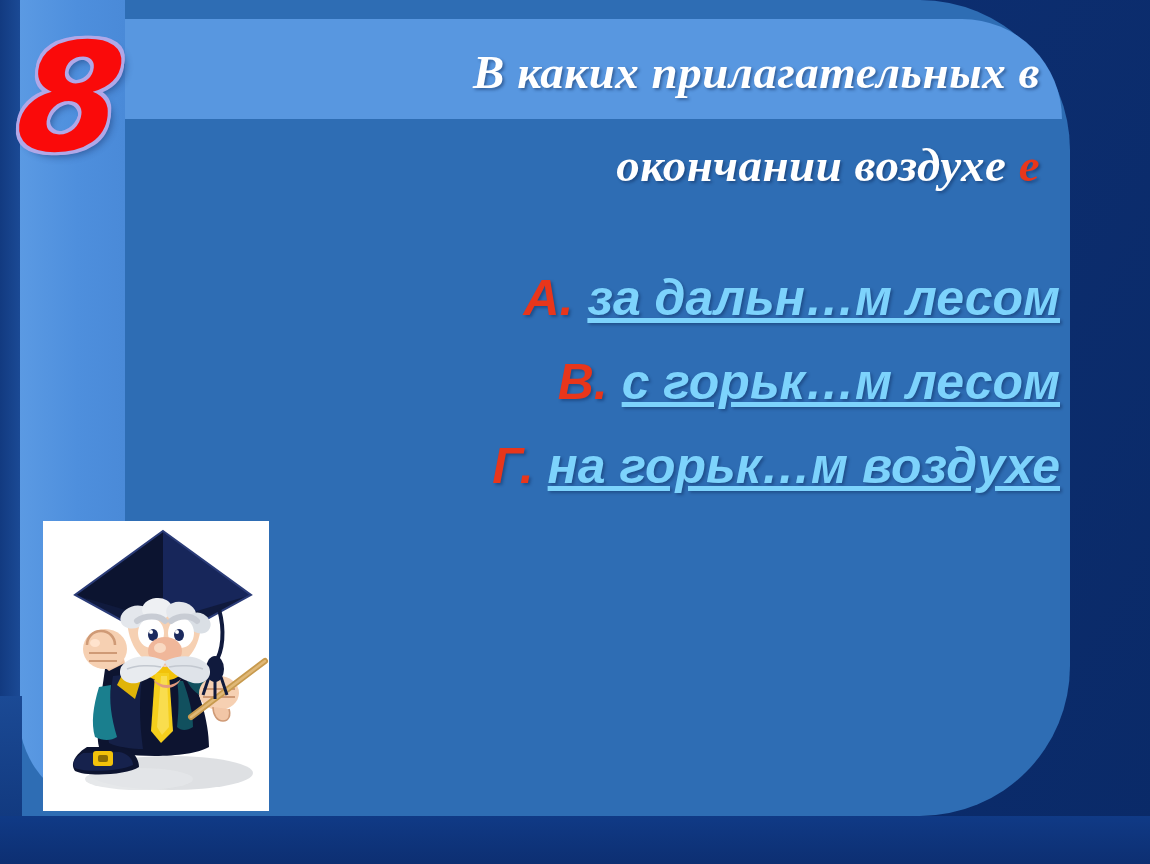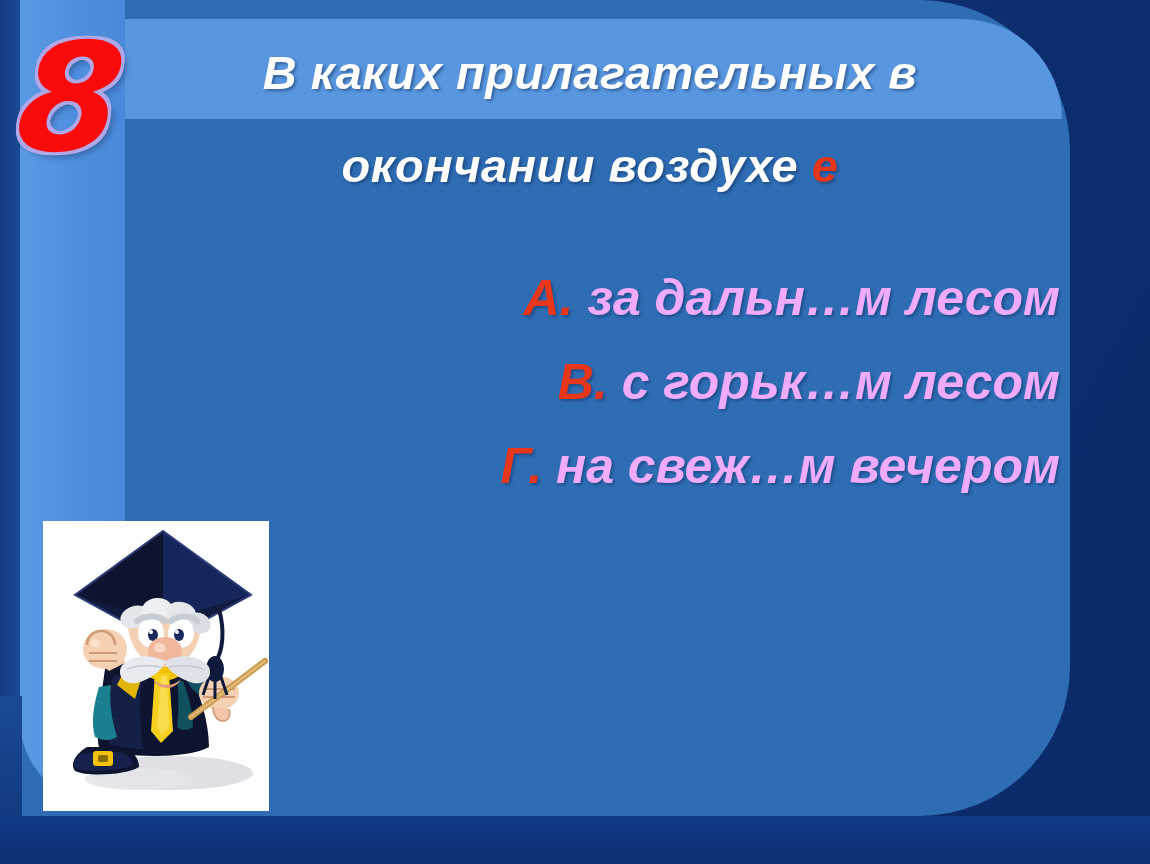--- a/index.html
+++ b/index.html
@@ -98,21 +98,22 @@
     transform:skewX(-6deg);
     user-select:none;
   }
 
   
   .title-wrap {
     position:absolute;
     left:140px; top:26px;
     width:900px;
     z-index:6;
-    text-align:center;
+    text-align:right;
+    font-family:Liberation Serif, serif;
   }
   .title-line {
     color:#ffffff;
     font-weight:bold;
     font-style:italic;
     font-size:47px;
     line-height:93px;
     letter-spacing:.5px;
     white-space:nowrap;
     text-shadow:2px 2px 3px rgba(10,35,80,.45);
@@ -132,21 +133,21 @@
   }
   .option {
     font-size:50px;
     font-weight:bold;
     font-style:italic;
     line-height:84px;
     white-space:nowrap;
     text-shadow:2px 2px 3px rgba(10,35,80,.40);
   }
   .option .opt-letter { color:#e8361b; }
-  .option .opt-text   { color:#f0abfc; }
+  .option .opt-text   { color:#7dd3fc;text-decoration:underline; }
 
   
   .picture-frame {
     position:absolute;
     left:43px; top:521px;
     width:226px; height:290px;
     background:#ffffff;
     z-index:8;
     overflow:hidden;
   }
@@ -186,21 +187,21 @@
     </div>
 
 
     <div class="option">
       <span class="opt-letter">В.</span>
       <span class="opt-text">с горьк…м лесом</span>
     </div>
 
     <div class="option">
       <span class="opt-letter">Г.</span>
-      <span class="opt-text">на свеж…м вечером</span>
+      <span class="opt-text">на горьк…м воздухе</span>
     </div>
 
   </div>
 
   <div class="picture-frame">
     <svg viewBox="0 0 226 290" xmlns="http://www.w3.org/2000/svg">
       <rect x="0" y="0" width="226" height="290" fill="#ffffff"></rect>
 
       <ellipse cx="128" cy="252" rx="82" ry="17" fill="#d8dade" opacity=".85"></ellipse>
       <ellipse cx="96" cy="258" rx="54" ry="11" fill="#e3e5e8" opacity=".9"></ellipse>

